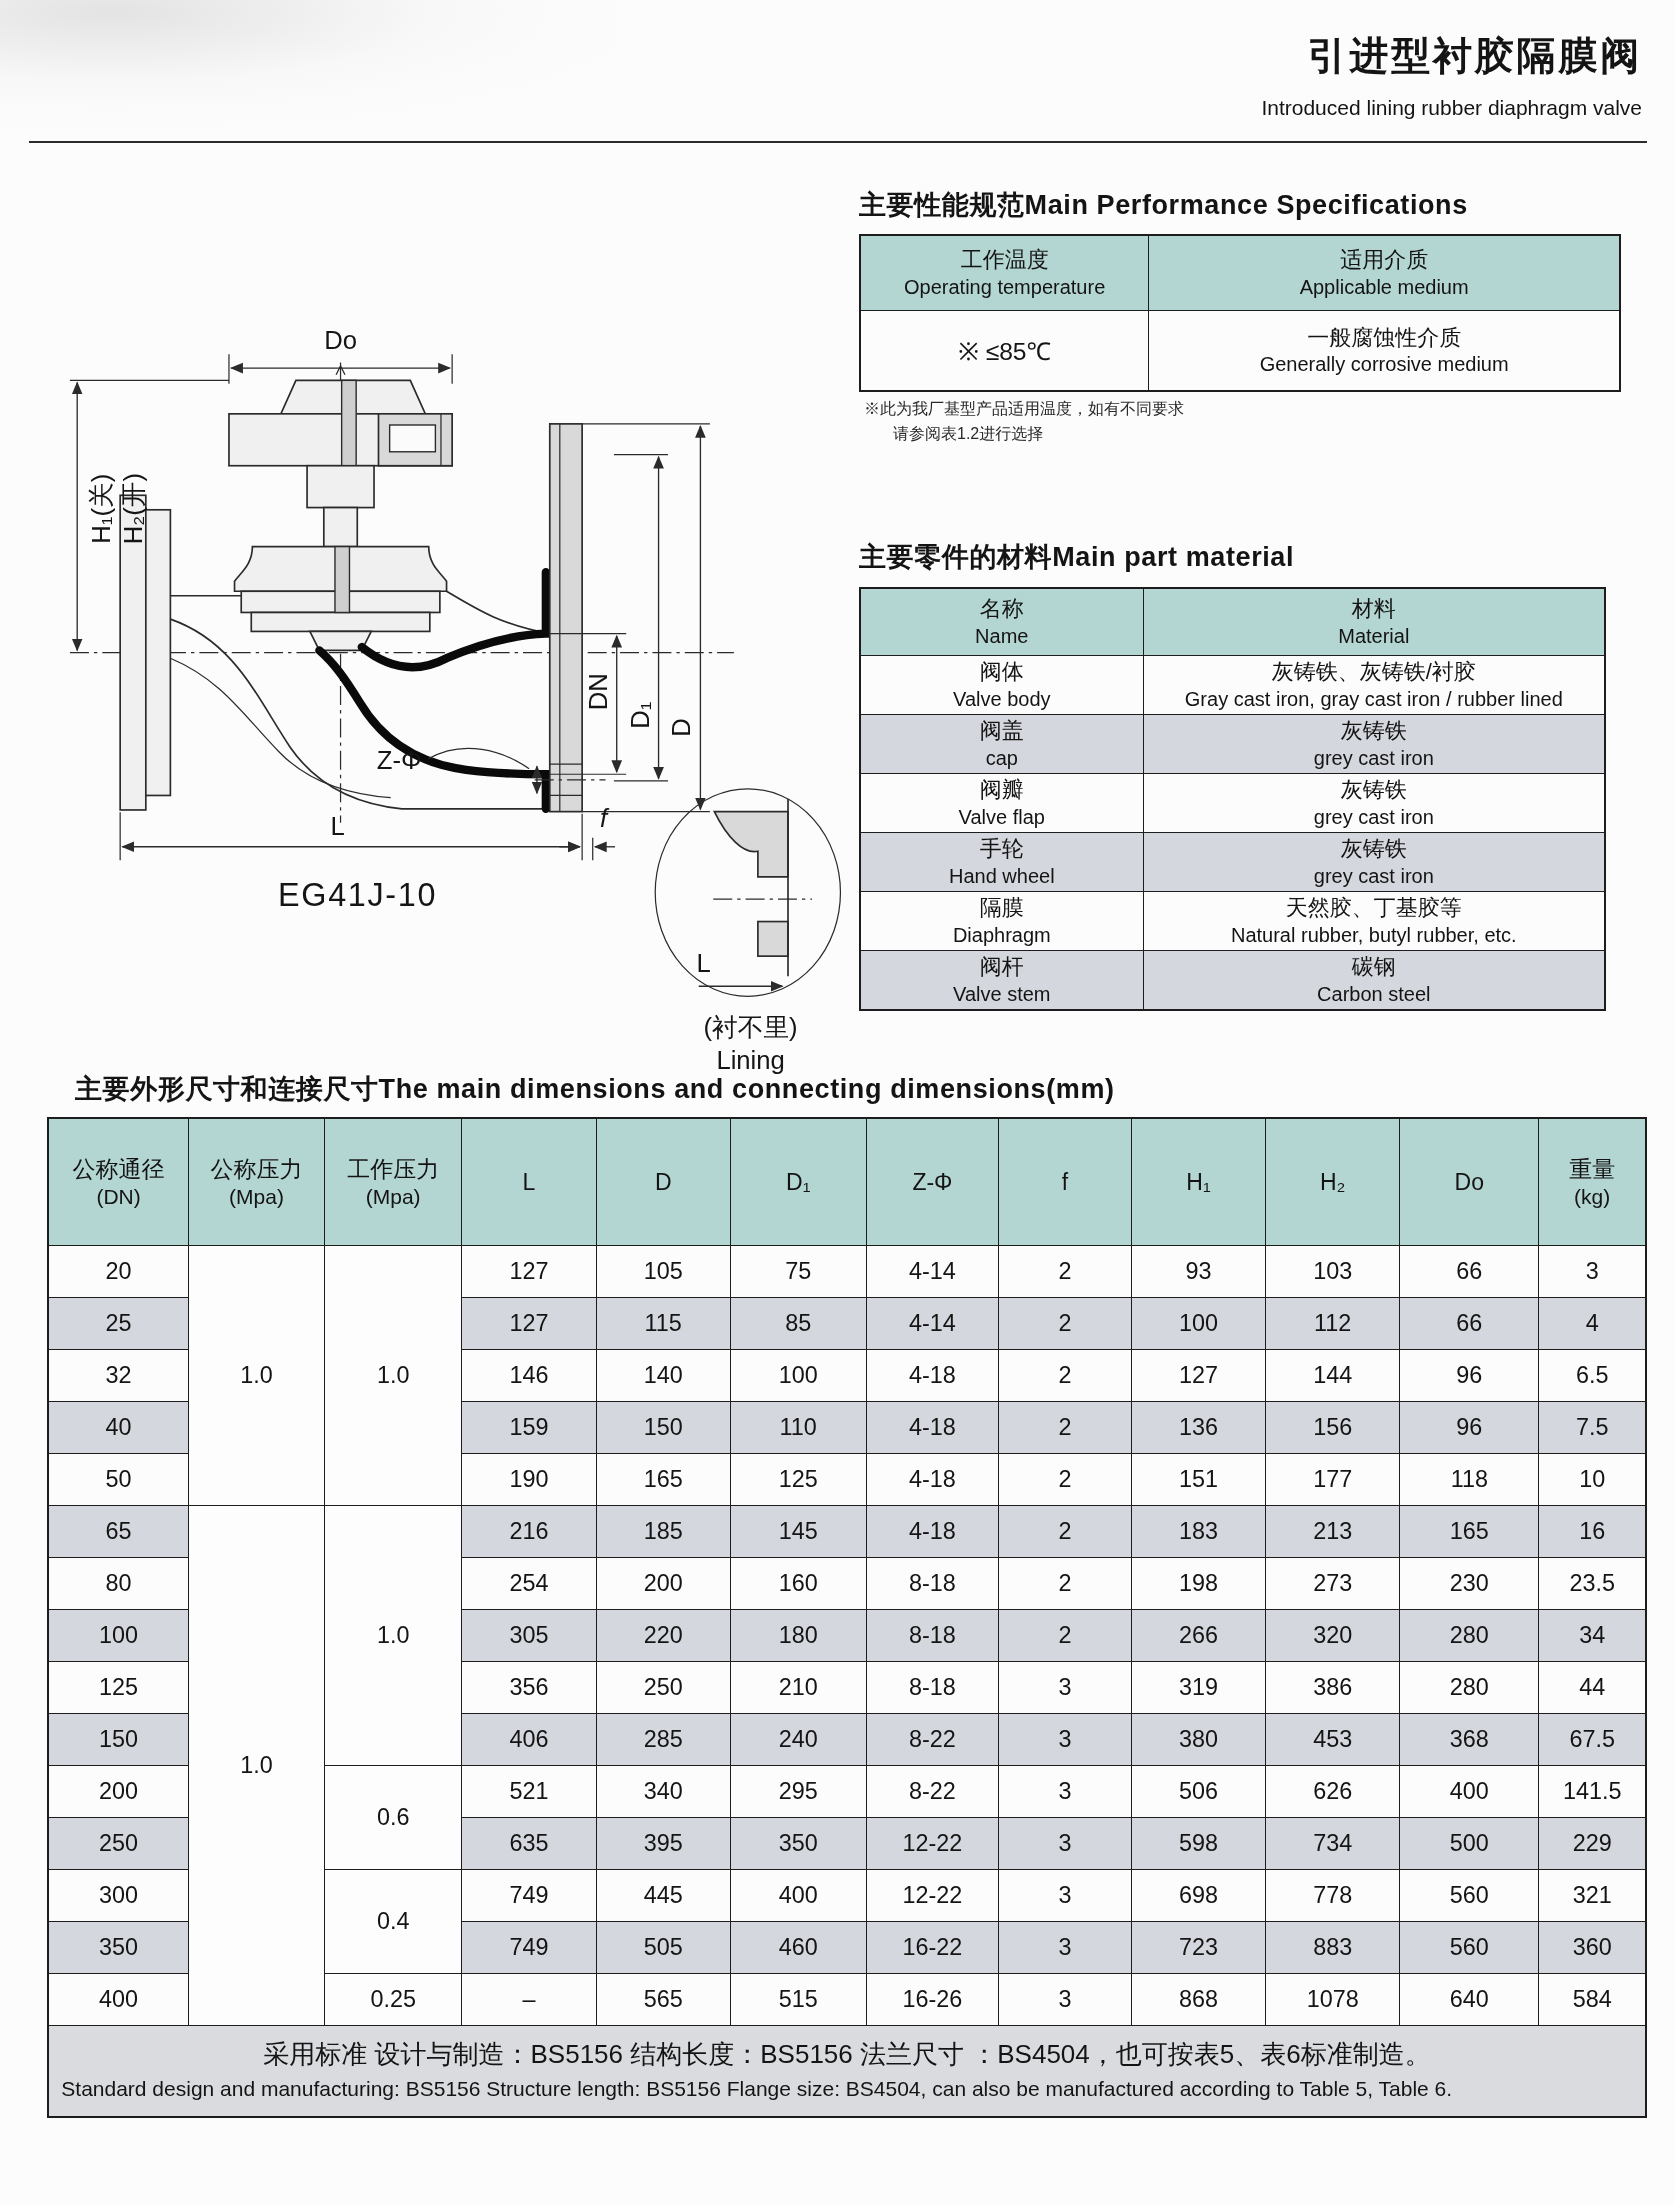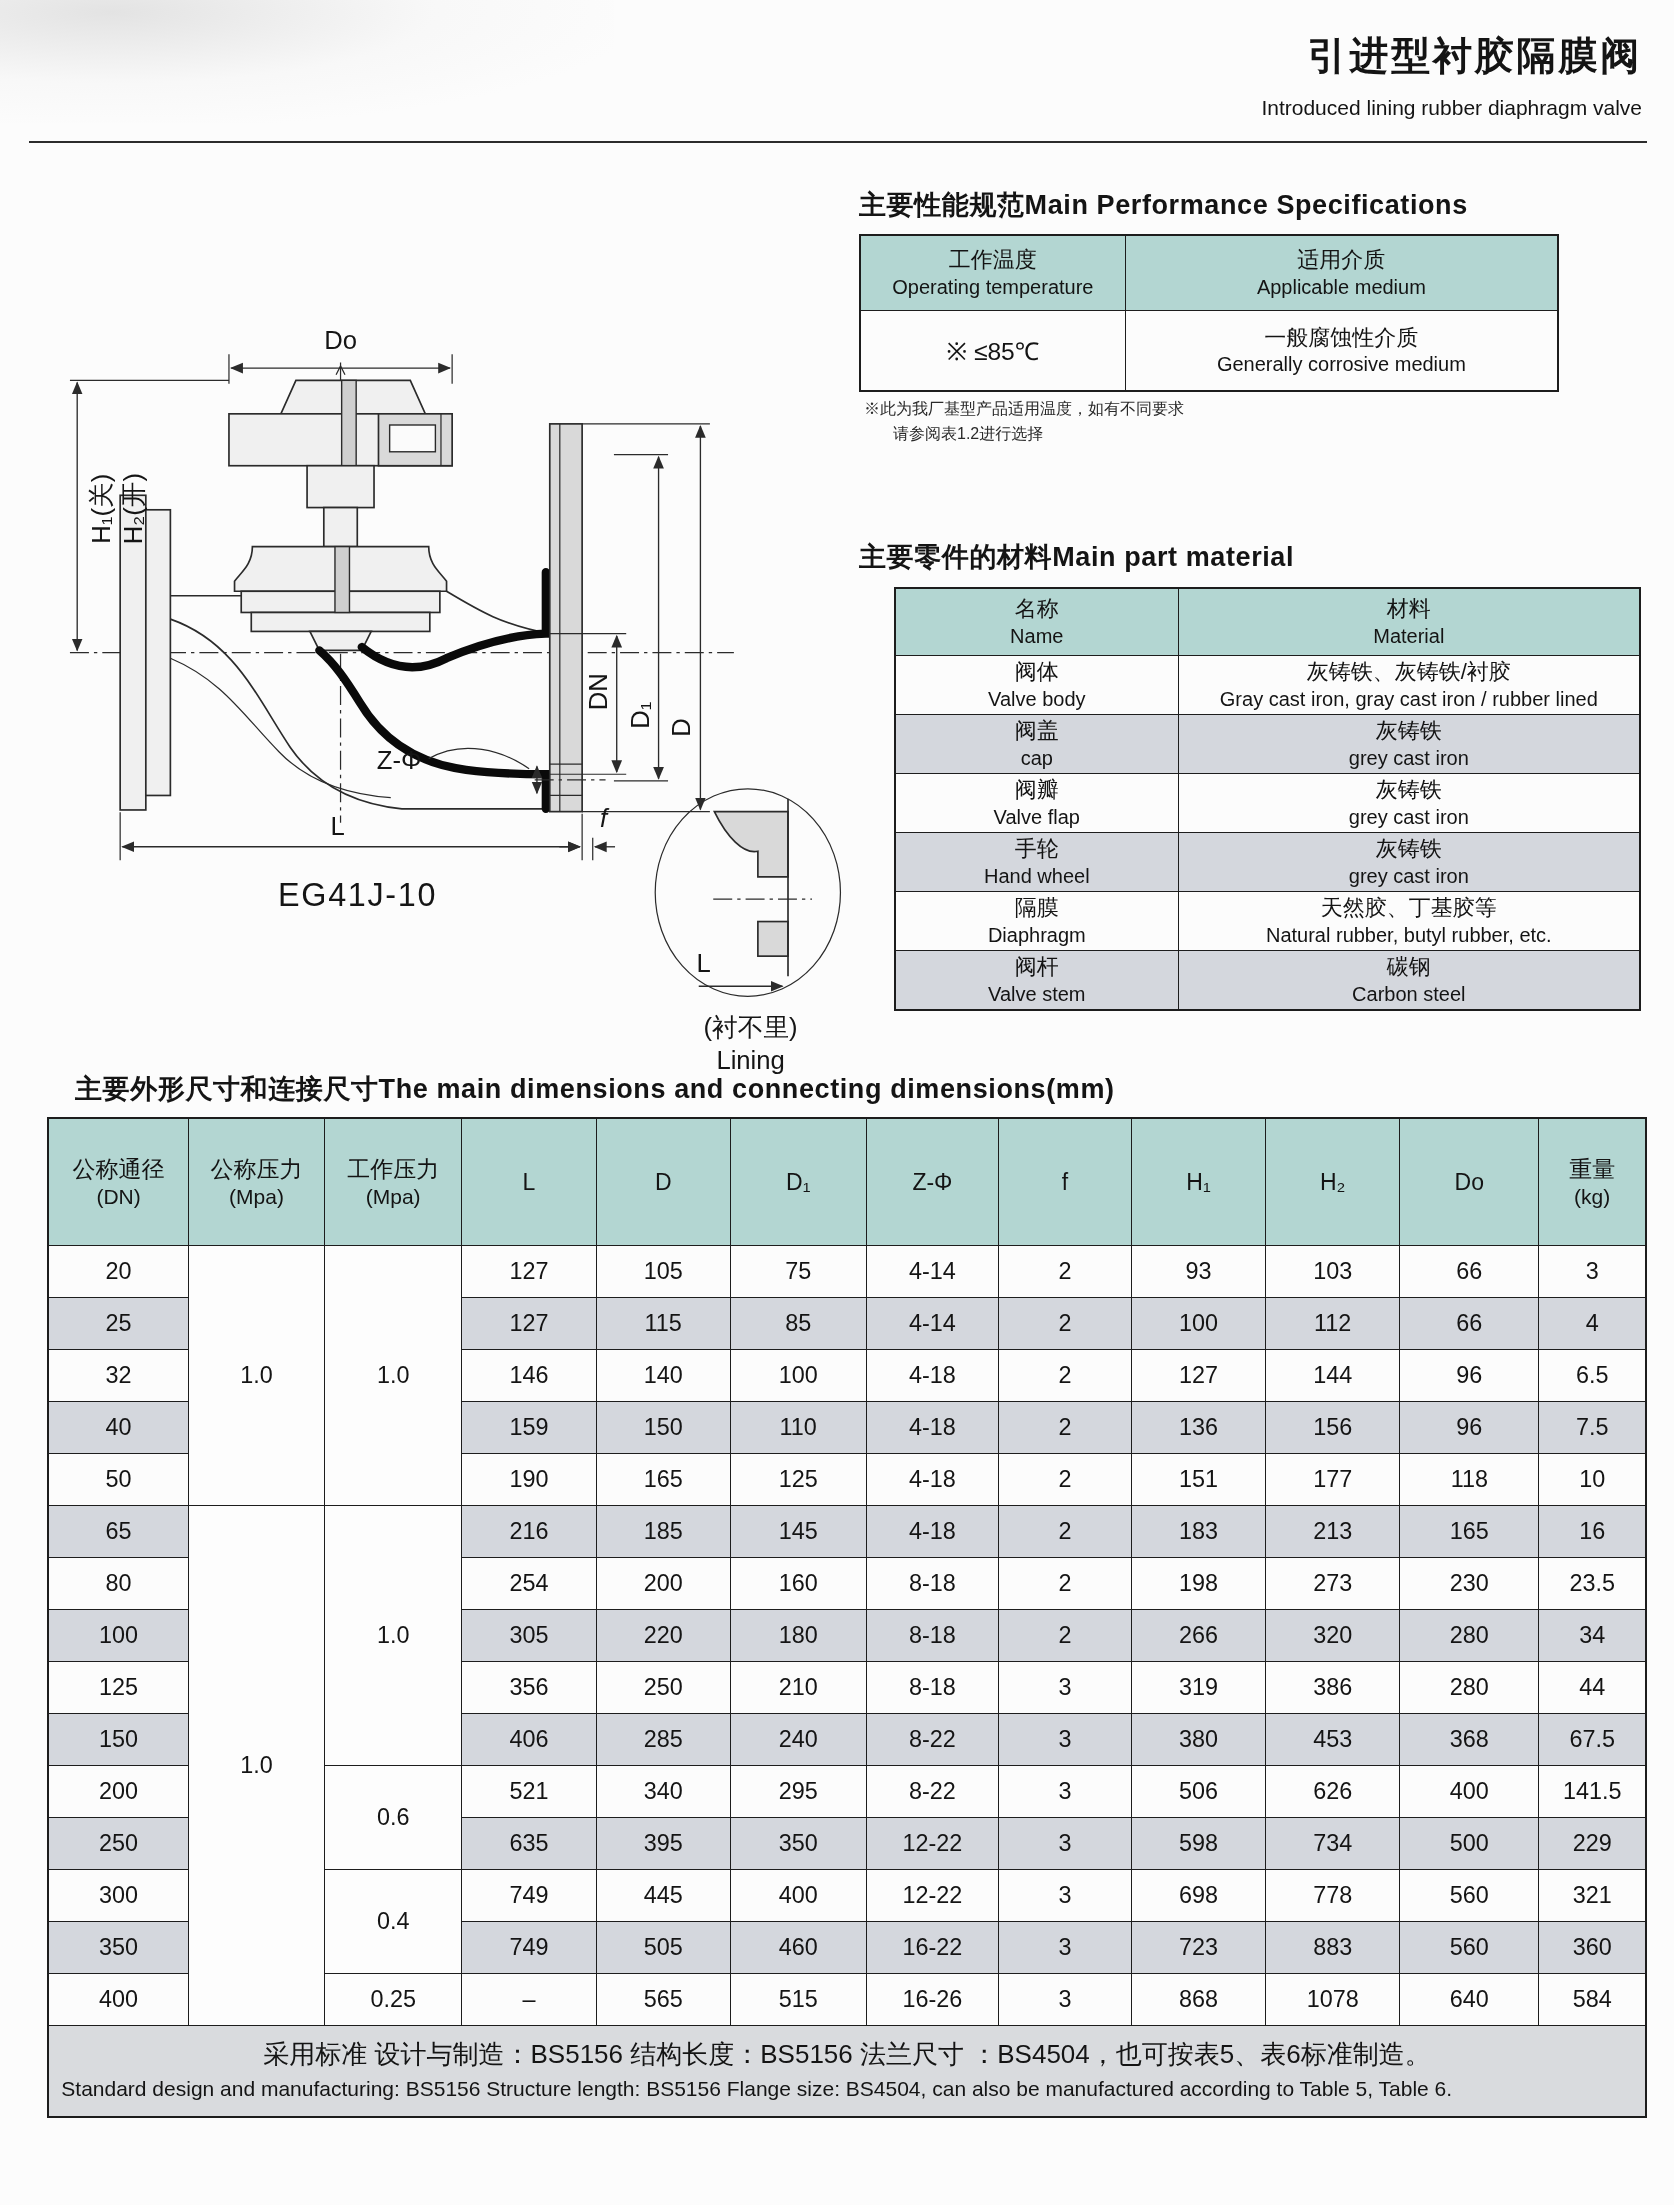--- a/index.html
+++ b/index.html
@@ -23,29 +23,29 @@
 
   
   table { border-collapse:collapse; table-layout:fixed; }
   th, td { border:1.7px solid #1d1d1d; text-align:center; vertical-align:middle; padding:0; }
   .teal { background:#b3d6d2; }
   .shade { background:#d4d7dd; }
   .cell-zh { font-size:22px; line-height:1.3; }
   .cell-en { font-size:20px; line-height:1.25; }
 
   
-  .perf-table { position:absolute; left:859px; top:234px; width:700px; border:2.2px solid #1d1d1d; }
+  .perf-table { position:absolute; left:859px; top:234px; width:762px; border:2.2px solid #1d1d1d; }
   .perf-table th { height:74px; font-weight:400; }
   .perf-table td { height:79px; }
   .temp-cell { font-size:24.6px; }
   .perf-note { position:absolute; left:864px; top:397px; font-size:16px; color:#2a2a2a; line-height:1.55; }
   .perf-note .indent { padding-left:29px; }
 
   
-  .mat-table { position:absolute; left:894px; top:587px; width:747px; border:2.2px solid #1d1d1d; }
+  .mat-table { position:absolute; left:859px; top:587px; width:747px; border:2.2px solid #1d1d1d; }
   .mat-table th { height:66px; font-weight:400; }
   .mat-table td { height:58px; }
 
   
   .dims-table { position:absolute; left:47px; top:1117px; width:1600px; border:2.2px solid #1d1d1d; }
   .dims-table thead th { height:126px; font-weight:400; }
   .th-l1 { font-size:23px; line-height:1.25; }
   .th-l2 { font-size:21px; line-height:1.2; }
   .dims-table tbody td { height:51px; font-size:23.4px; }
   .dims-table td.merged { background:#fdfdfd; }

